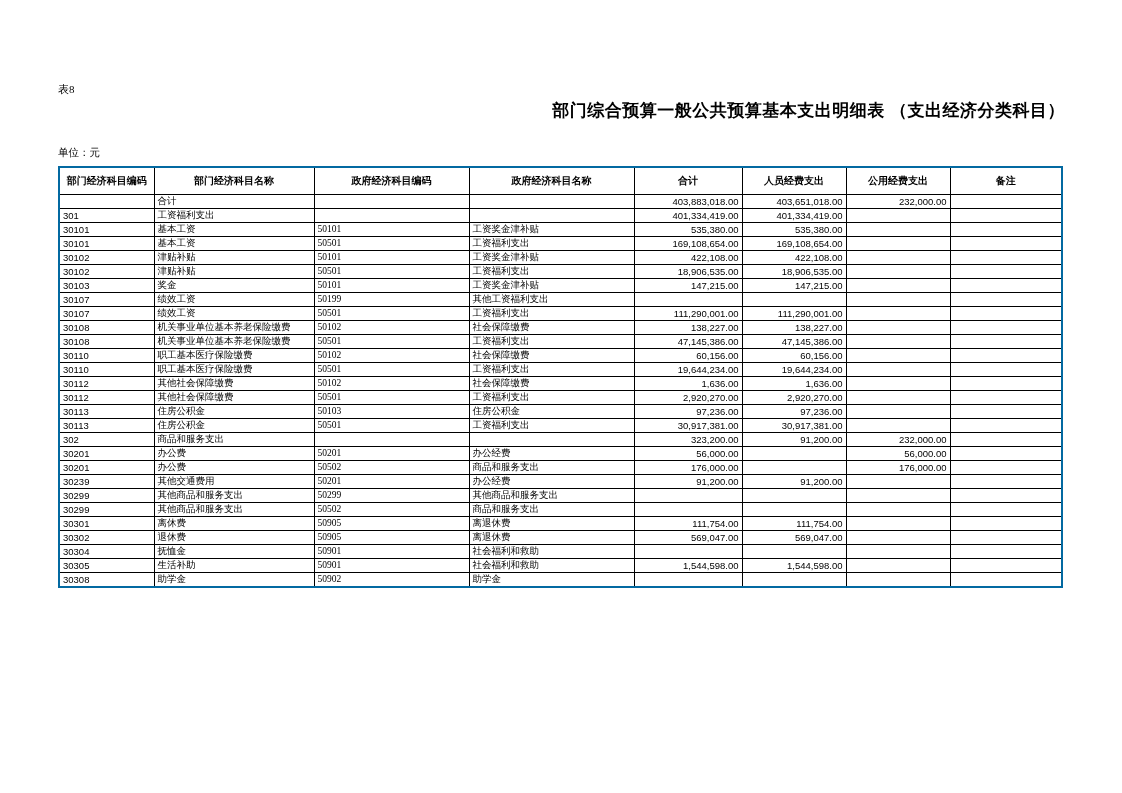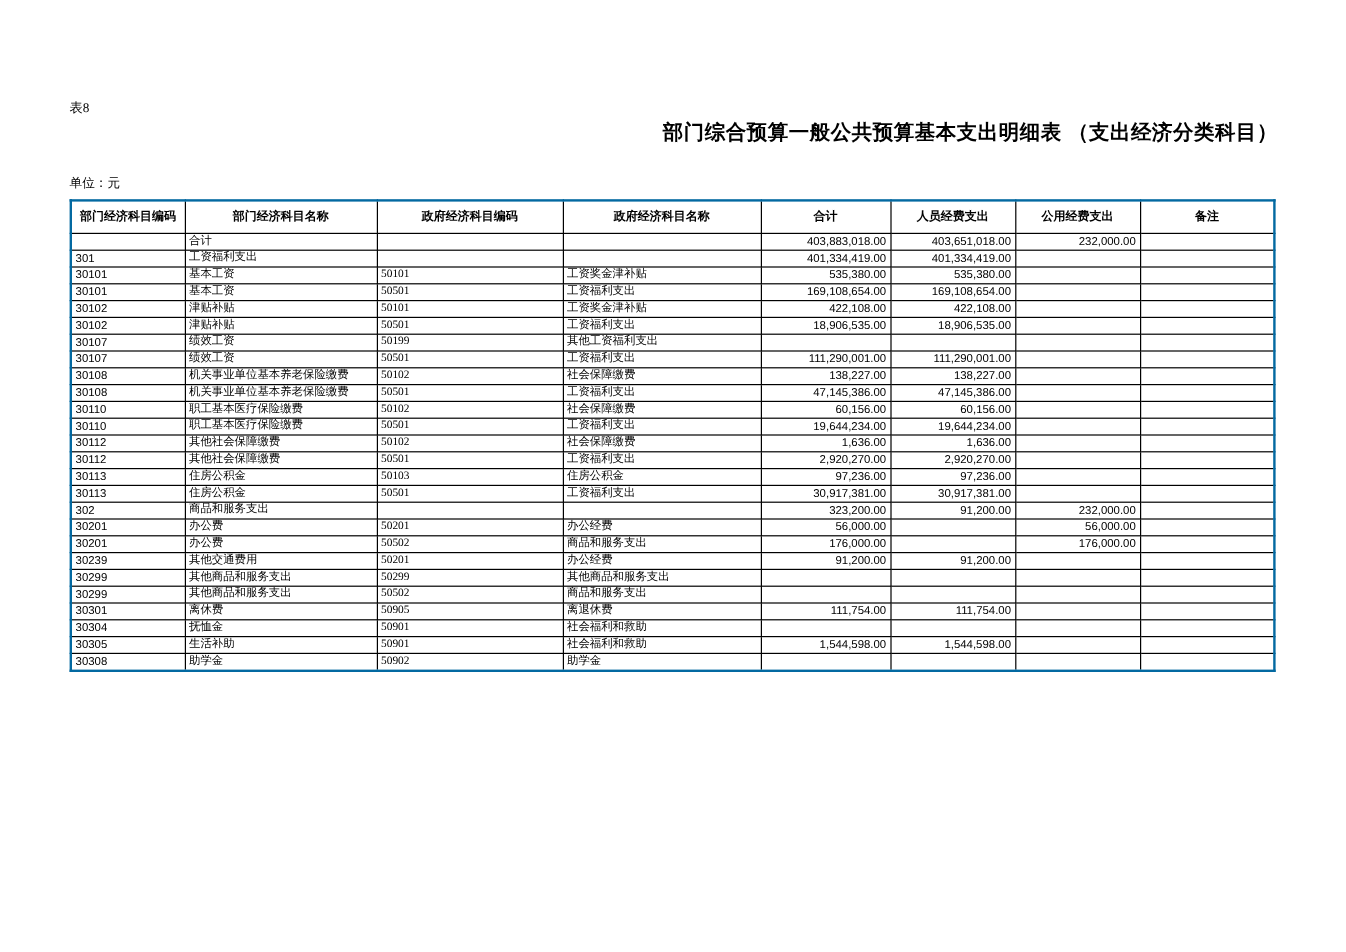--- a/index.html
+++ b/index.html
@@ -132,20 +132,30 @@
         <td class="c-code">30102</td>
         <td class="c-text">津贴补贴</td>
         <td class="c-text">50501</td>
         <td class="c-text">工资福利支出</td>
         <td class="c-num">18,906,535.00</td>
         <td class="c-num">18,906,535.00</td>
         <td class="c-num"></td>
         <td class="c-text"></td>
       </tr>
       <tr>
+        <td class="c-code">30103</td>
+        <td class="c-text">奖金</td>
+        <td class="c-text">50101</td>
+        <td class="c-text">工资奖金津补贴</td>
+        <td class="c-num">147,215.00</td>
+        <td class="c-num">147,215.00</td>
+        <td class="c-num"></td>
+        <td class="c-text"></td>
+      </tr>
+      <tr>
         <td class="c-code">30107</td>
         <td class="c-text">绩效工资</td>
         <td class="c-text">50199</td>
         <td class="c-text">其他工资福利支出</td>
         <td class="c-num"></td>
         <td class="c-num"></td>
         <td class="c-num"></td>
         <td class="c-text"></td>
       </tr>
       <tr>
@@ -302,20 +312,30 @@
         <td class="c-code">30301</td>
         <td class="c-text">离休费</td>
         <td class="c-text">50905</td>
         <td class="c-text">离退休费</td>
         <td class="c-num">111,754.00</td>
         <td class="c-num">111,754.00</td>
         <td class="c-num"></td>
         <td class="c-text"></td>
       </tr>
       <tr>
+        <td class="c-code">30302</td>
+        <td class="c-text">退休费</td>
+        <td class="c-text">50905</td>
+        <td class="c-text">离退休费</td>
+        <td class="c-num">569,047.00</td>
+        <td class="c-num">569,047.00</td>
+        <td class="c-num"></td>
+        <td class="c-text"></td>
+      </tr>
+      <tr>
         <td class="c-code">30304</td>
         <td class="c-text">抚恤金</td>
         <td class="c-text">50901</td>
         <td class="c-text">社会福利和救助</td>
         <td class="c-num"></td>
         <td class="c-num"></td>
         <td class="c-num"></td>
         <td class="c-text"></td>
       </tr>
       <tr>

